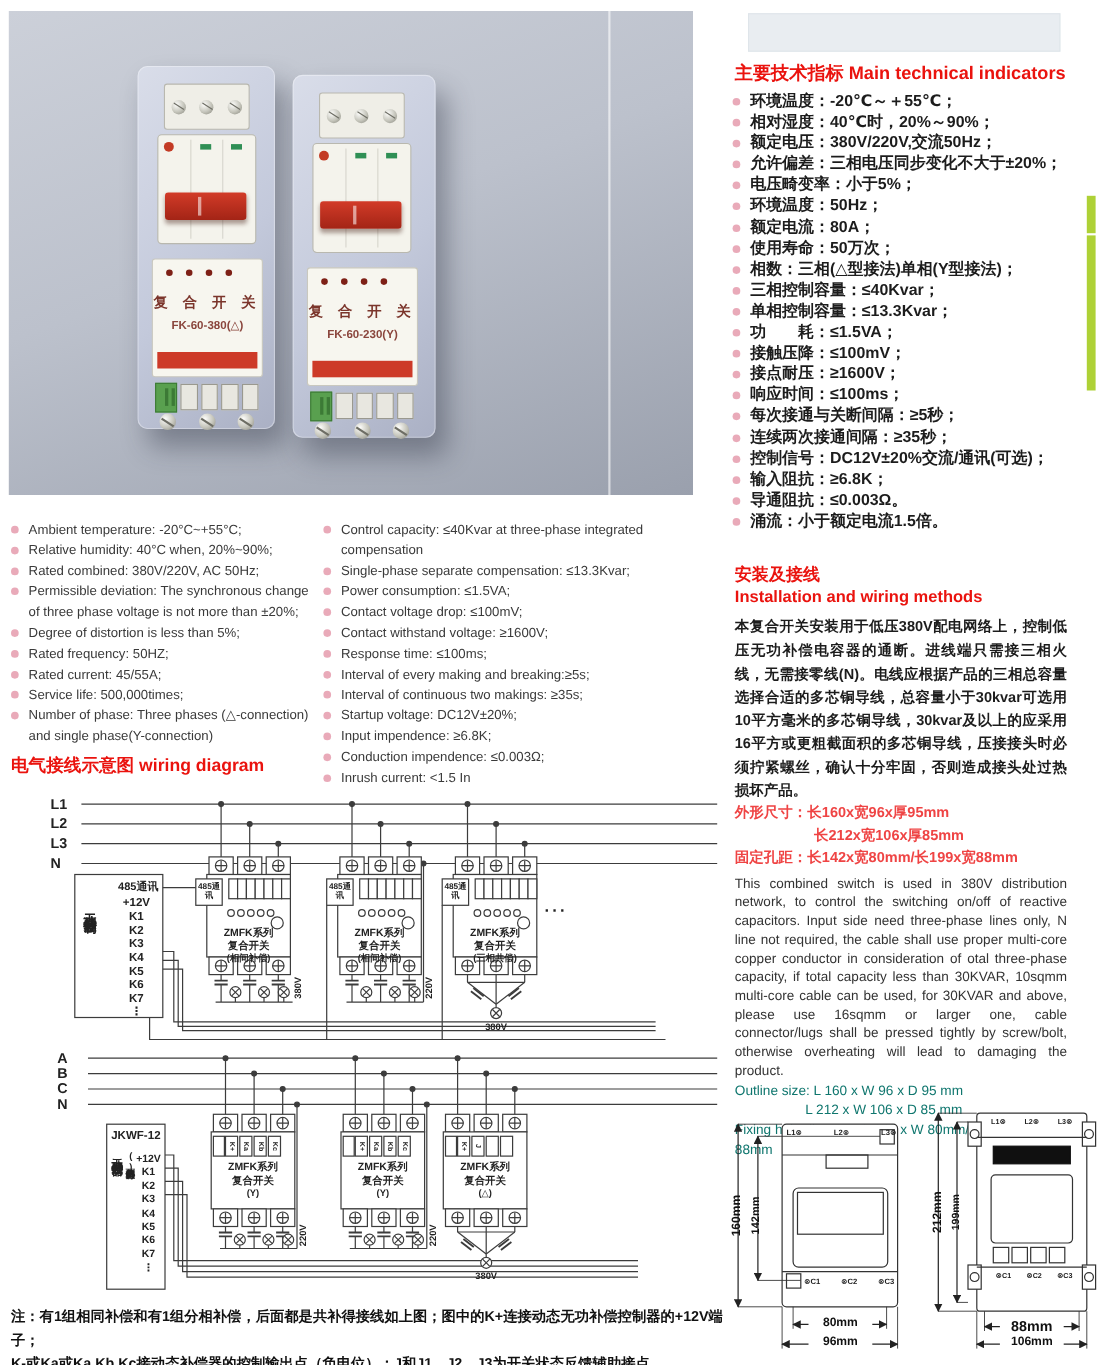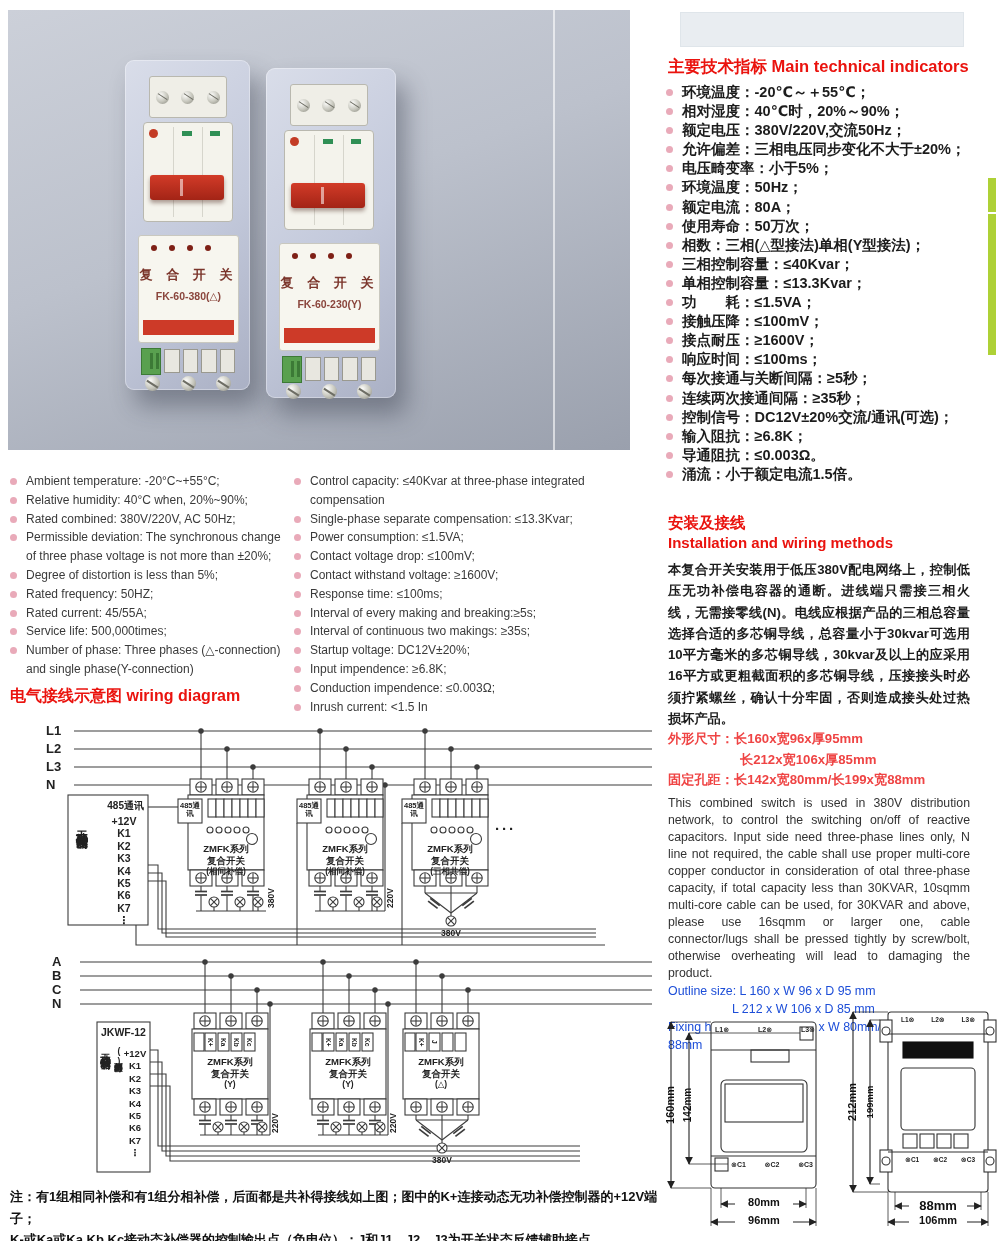--- a/index.html
+++ b/index.html
@@ -77,21 +77,21 @@
   .more{position:absolute;font-size:15px;font-weight:bold;letter-spacing:2px;color:#222;}
 
   
   .install{left:668px;top:513px;width:302px;}
   .install .t1{font-size:15.5px;color:#ea130e;font-weight:bold;line-height:20px;}
   .install .t2{font-size:15px;color:#ea130e;font-weight:bold;line-height:20px;margin-bottom:6px;}
   .install .zhbody{font-size:13.2px;font-weight:bold;line-height:21.3px;color:#1c1c1c;text-align:justify;}
   .install .zhdim{font-size:13.2px;font-weight:bold;line-height:20.5px;color:#ef4444;}
   .install .ind{padding-left:72px;}
   .install .enbody{font-size:12.3px;line-height:17px;color:#333;margin-top:4px;text-align:justify;}
-  .install .endim{font-size:12.4px;line-height:18px;color:#1d4ed8;}
+  .install .endim{font-size:12.4px;line-height:18px;color:#0f766e;}
   .install .ind2{padding-left:64px;}
 
   
   .draw{overflow:visible;}
   .drawL{left:663px;top:1008px;width:175px;height:233px;}
   .drawR{left:843px;top:1000px;width:155px;height:241px;}
   .dlblrow{position:absolute;display:flex;justify-content:space-between;font-size:7px;font-weight:bold;color:#222;}
   .dlblrow .scr{font-size:7px;}
   .dimv{position:absolute;width:44px;height:12px;transform:rotate(-90deg);text-align:center;font-weight:bold;color:#111;}
   .dimh{position:absolute;text-align:center;font-weight:bold;color:#111;background:#fff;}

